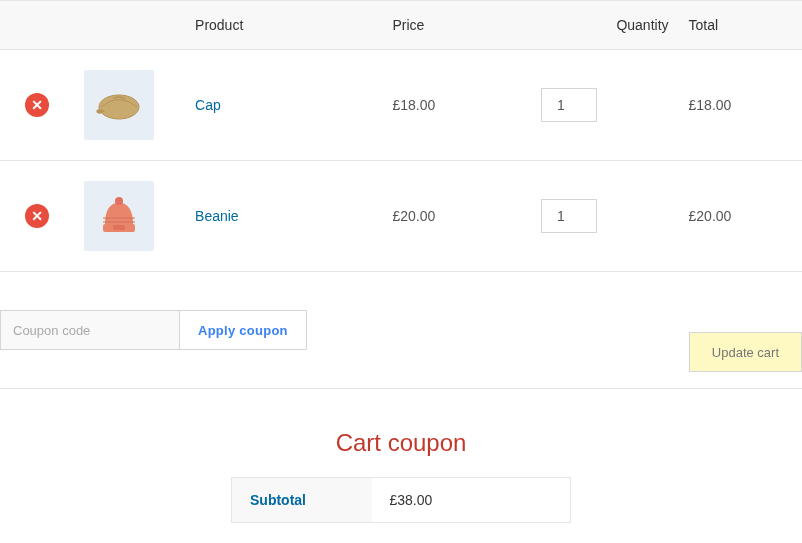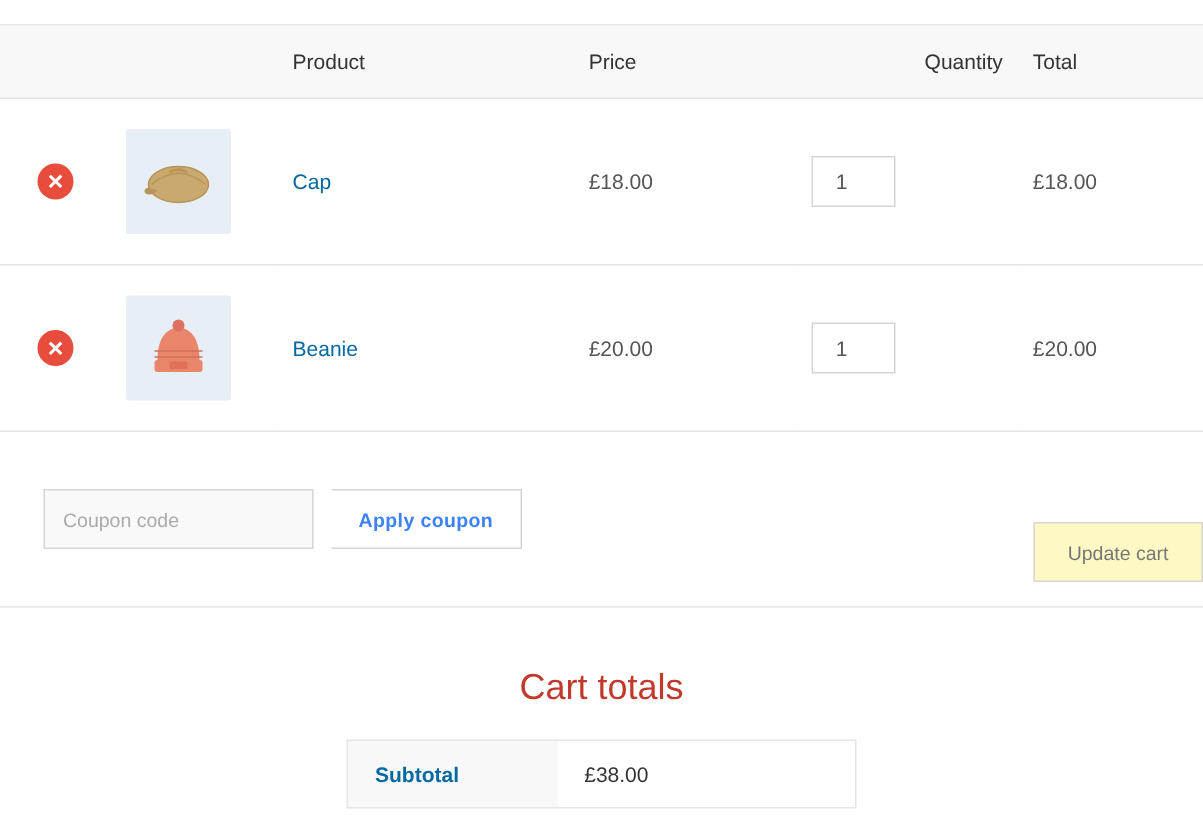--- a/index.html
+++ b/index.html
@@ -15,21 +15,20 @@
       background: #fff;
       padding: 0;
     }
 
     
     .cart-table {
       width: 100%;
       border-collapse: collapse;
       border-top: 1px solid #e5e5e5;
       border-bottom: 1px solid #e5e5e5;
-      margin-top: 16px;
     }
     .cart-table thead tr {
       background: #f8f8f8;
       border-bottom: 1px solid #e5e5e5;
     }
     .cart-table thead th {
       padding: 16px 10px;
       font-weight: 400;
       color: #333;
       text-align: left;
@@ -118,22 +117,21 @@
     .cart-actions {
       display: flex;
       align-items: center;
       justify-content: space-between;
       padding: 16px 0;
       border-bottom: 1px solid #e5e5e5;
     }
     .coupon-section {
       display: flex;
       align-items: center;
-      gap: 12px;
-      margin-left: 29px;
+      gap: 0;
     }
     .coupon-input {
       width: 180px;
       height: 40px;
       border: 1px solid #d5d5d5;
       padding: 8px 12px;
       font-size: 13px;
       color: #aaa;
       outline: none;
       background: #f9f9f9;
@@ -286,21 +284,21 @@
 
   <div class="cart-actions">
     <div class="coupon-section">
       <input class="coupon-input" type="text" placeholder="Coupon code" style="">
       <button class="apply-coupon-btn">Apply coupon</button>
     </div>
     <button class="update-cart-btn">Update cart</button>
   </div>
 
   <div class="cart-totals-section">
-    <h2 class="cart-totals-title">Cart totals</h2>
+    <h2 class="cart-totals-title">Cart coupon</h2>
     <table class="totals-table">
       <tbody>
         <tr>
           <td>Subtotal</td>
           <td>£38.00</td>
         </tr>
       </tbody>
     </table>
   </div>
 </div>

